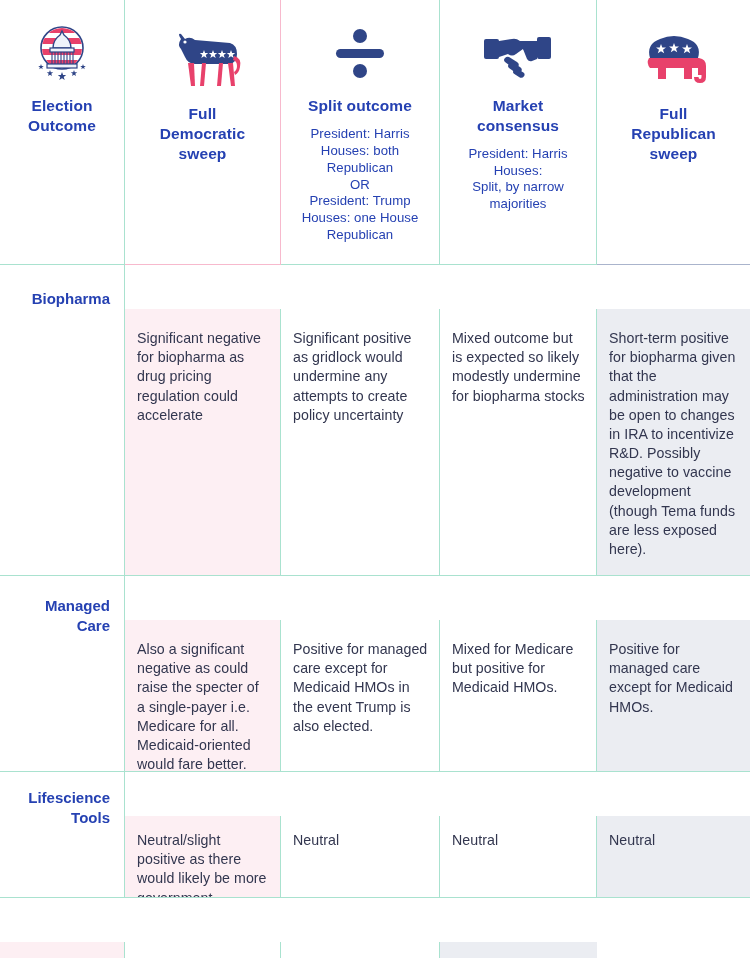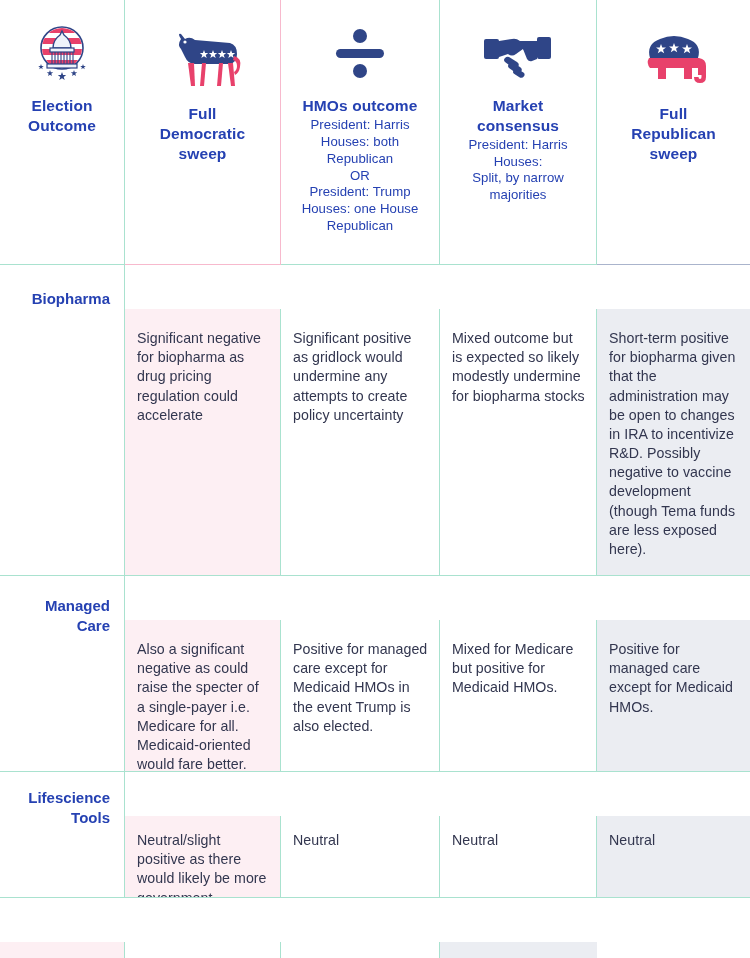--- a/index.html
+++ b/index.html
@@ -117,21 +117,21 @@
     font-weight: bold;
     color: #2541b2;
     line-height: 1.28;
     letter-spacing: 0.1px;
   }
   .hdr-sub {
     font-size: 13.2px;
     font-weight: normal;
     color: #2541b2;
     line-height: 1.28;
-    margin-top: 1px;
+    margin-top: 10px;
     letter-spacing: 0.05px;
   }
 
   
   .rowlabel {
     text-align: right;
     padding: 24px 14px 2px 10px;
     font-size: 15px;
     font-weight: bold;
     color: #2541b2;
@@ -226,21 +226,21 @@
 
     <div class="cell header">
       <div class="hdr-inner">
         <div class="hdr-icon">
           <svg width="56" height="58" viewBox="0 0 56 58">
             <circle cx="28" cy="11" r="7" fill="#2f4587"></circle>
             <rect x="4" y="24" width="48" height="9" rx="4.5" fill="#2f4587"></rect>
             <circle cx="28" cy="46" r="7" fill="#2f4587"></circle>
           </svg>
         </div>
-        <div class="hdr-title">HMOs outcome</div>
+        <div class="hdr-title">Split outcome</div>
         <div class="hdr-sub">President: Harris<br>Houses: both<br>Republican<br>OR<br>President: Trump<br>Houses: one House<br>Republican</div>
       </div>
     </div>
 
     <div class="cell header">
       <div class="hdr-inner">
         <div class="hdr-icon">
           <svg width="74" height="50" viewBox="0 0 74 50">
             <rect x="3" y="10" width="15" height="20" rx="2" fill="#2f4587"></rect>
             <rect x="56" y="8" width="14" height="22" rx="2" fill="#2f4587"></rect>

